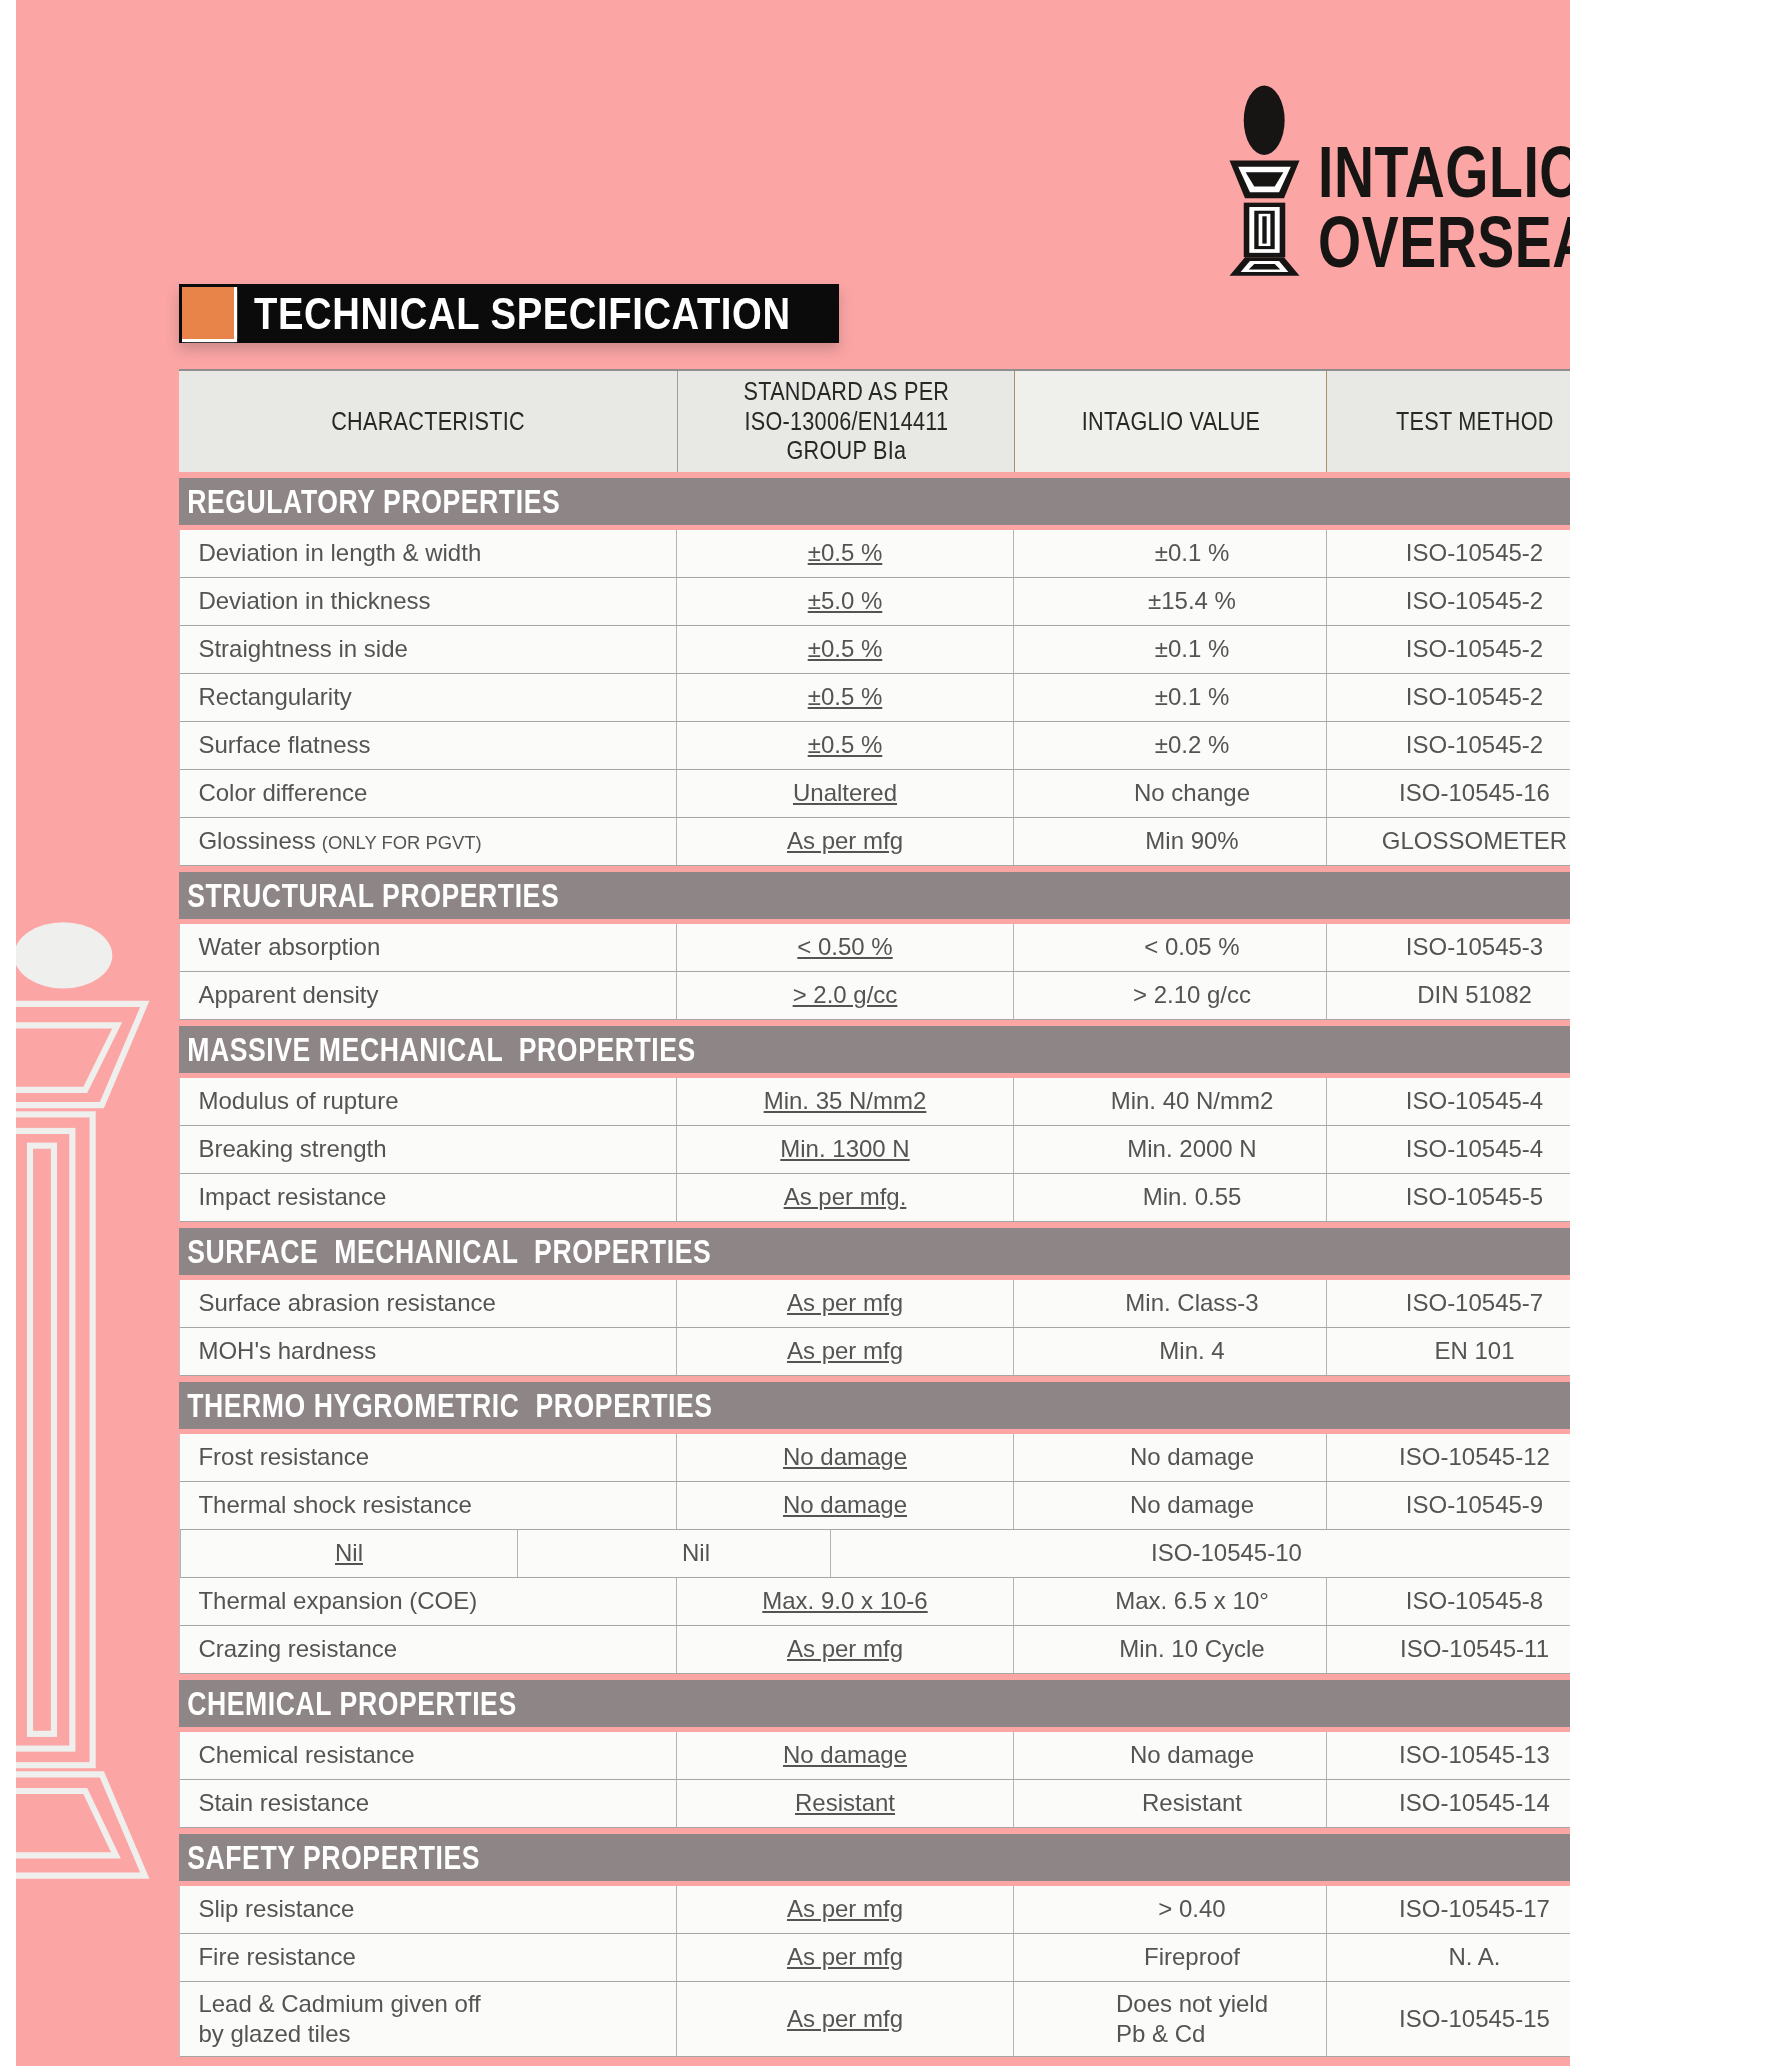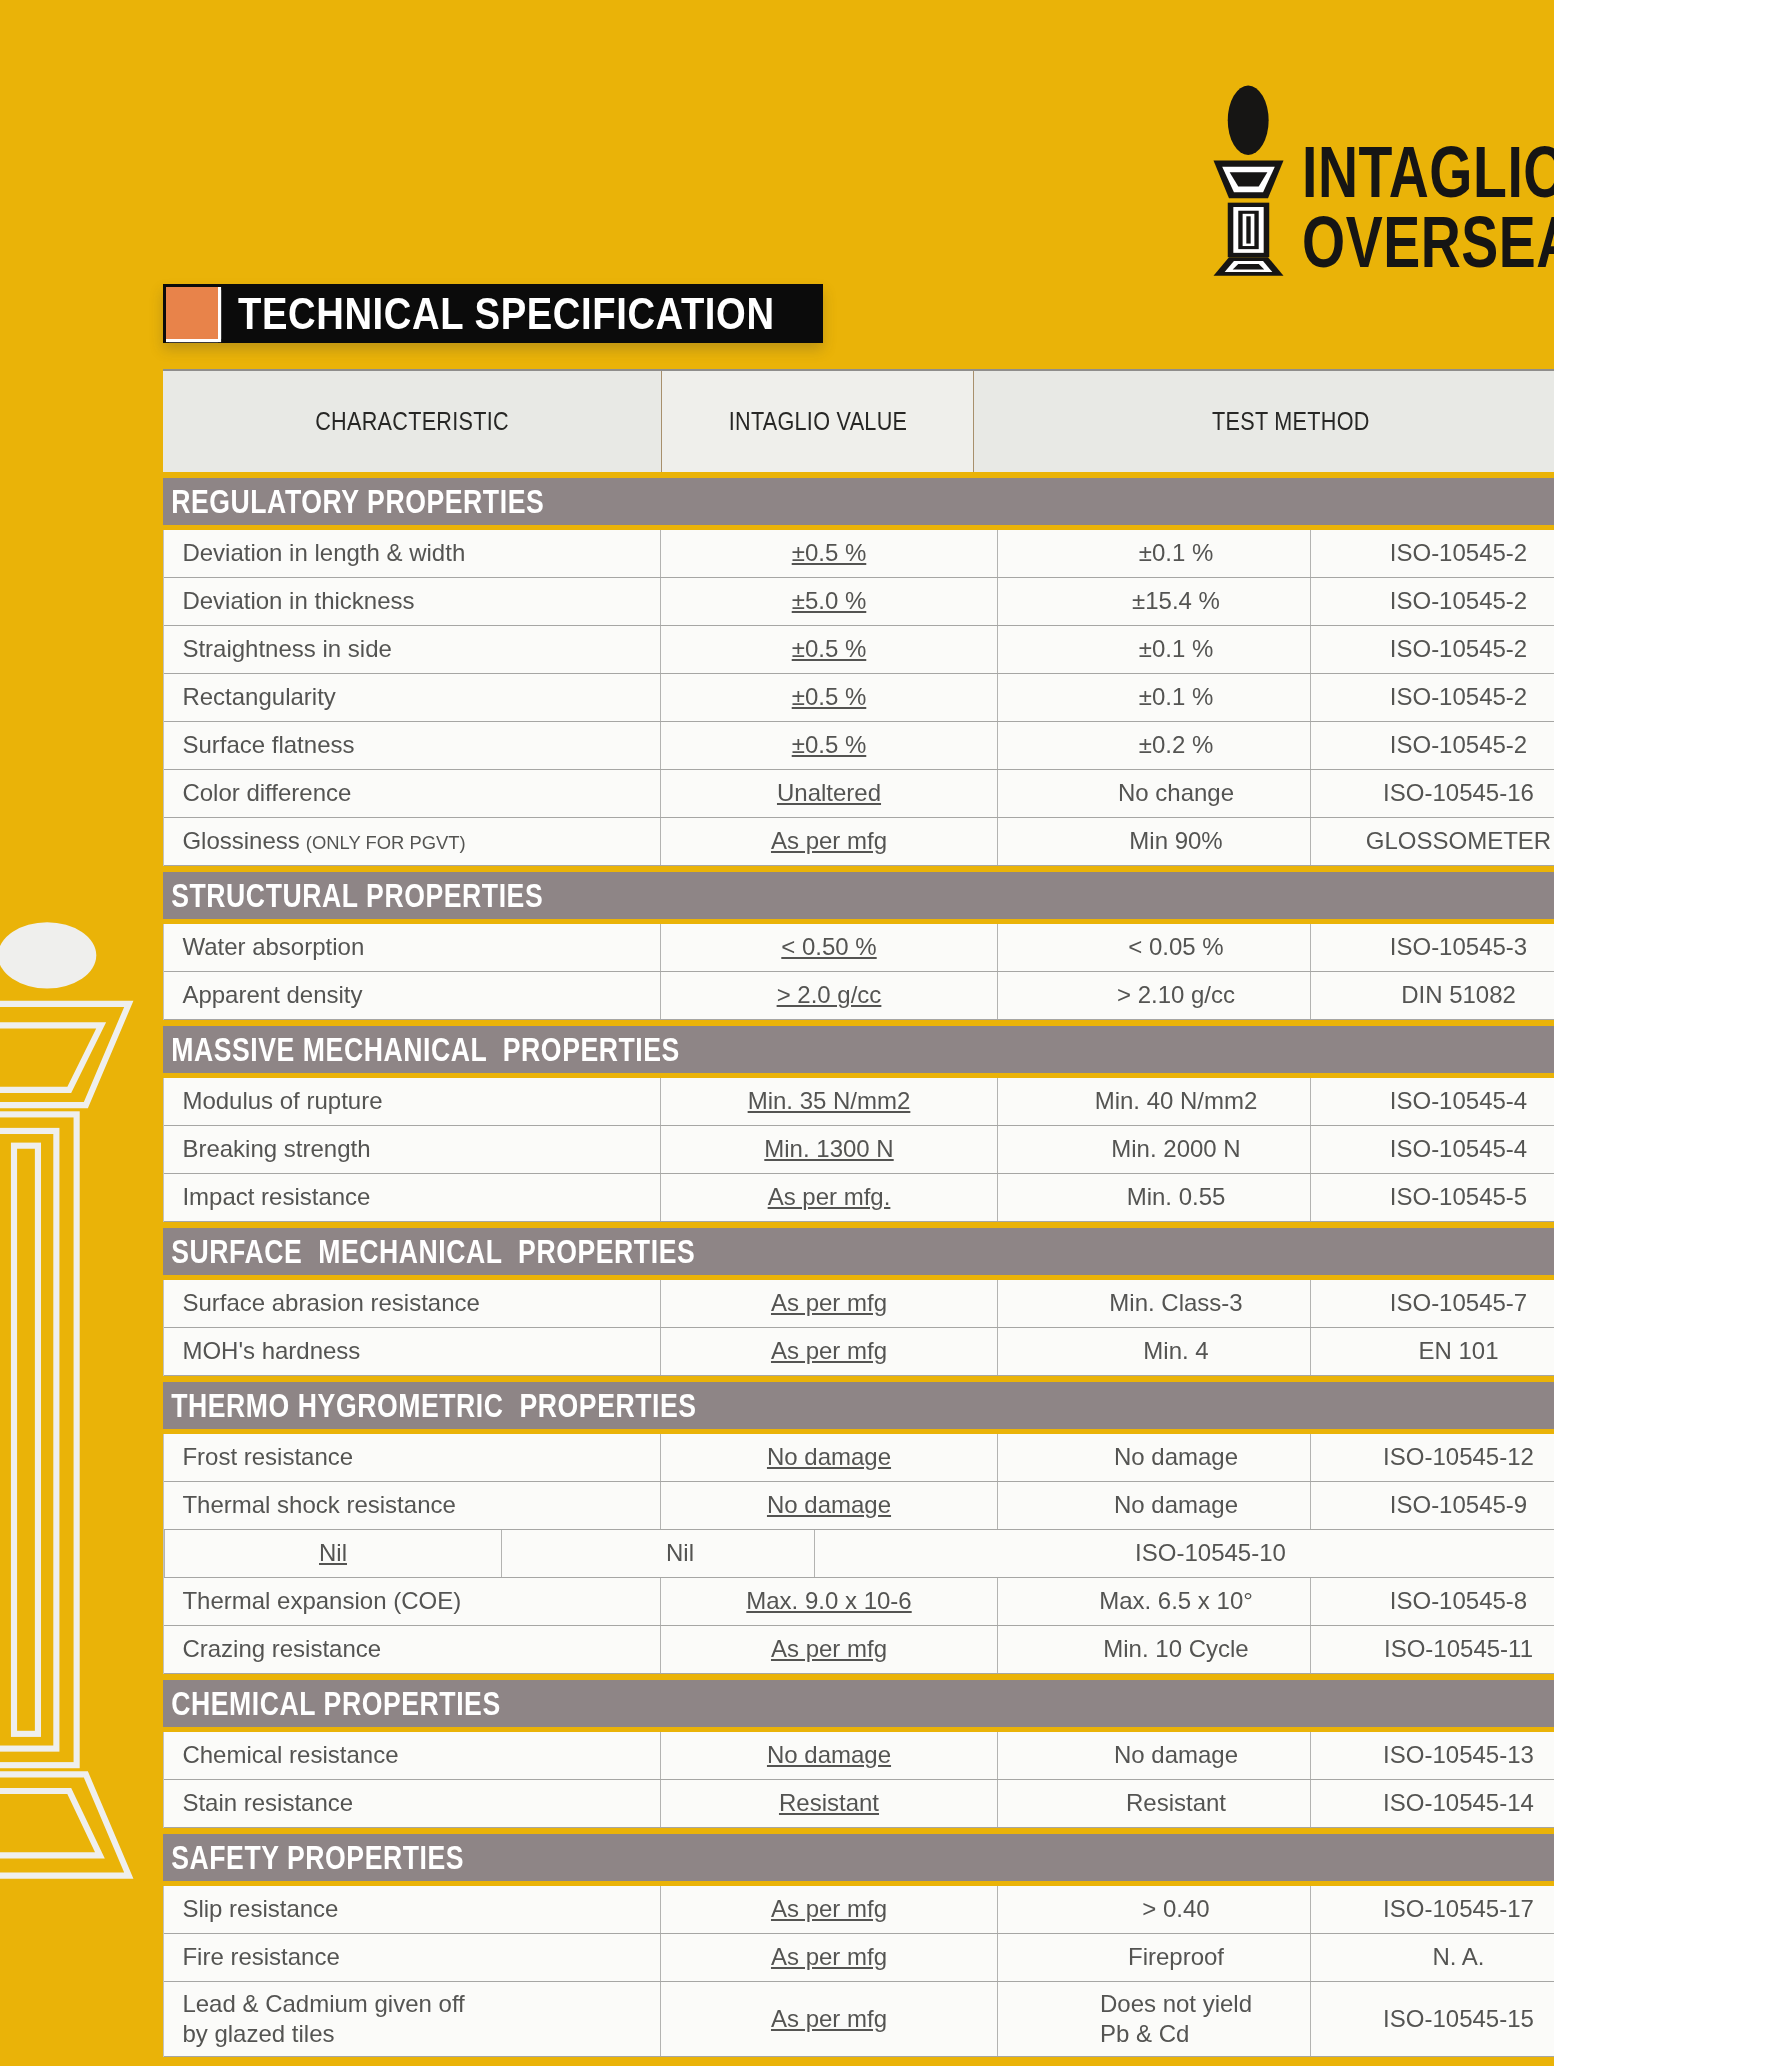--- a/index.html
+++ b/index.html
@@ -1,18 +1,18 @@
 <!DOCTYPE html>
 <html style="--accent: #E8834A; --title-bar: #0B0B0B; --section: #8E8586;font-size:9.8px"><head>
 <meta charset="utf-8">
 <style>
   html,body { margin:0; padding:0; background:#ffffff; }
   .page {
-    position:relative; width:1554px; height:2066px; background:#eab308;
-    overflow:hidden; font-family:"Liberation Sans","DejaVu Sans",sans-serif;
+    position:relative; width:1554px; height:2066px; background:#fca5a5;
+    overflow:hidden; font-family:"Liberation Sans","DejaVu Sans",sans-serif;margin-left:16px;
   }
 
   
   .watermark { position:absolute; left:-83px; top:902px; pointer-events:none; }
 
   
   .logo { position:absolute; left:1209px; top:85px; width:412px; height:197px; }
   .logo-col { position:absolute; left:0; top:0; width:79px; height:192px; }
   .logo-text {
     position:absolute; left:93px; top:53px; color:#161514; font-weight:800;
@@ -125,20 +125,25 @@
   <div class="title-bar">
     <div class="title-accent"></div>
     <span class="title-text">TECHNICAL SPECIFICATION</span>
   </div>
 
   <div class="spec-table">
     <div class="thead">
       <div class="th c1">
         <span class="cond">CHARACTERISTIC</span>
       </div>
+      <div class="th c2">
+        <span class="cond multiline">STANDARD AS PER
+ISO-13006/EN14411
+GROUP BIa</span>
+      </div>
       <div class="th c3">
         <span class="cond">INTAGLIO VALUE</span>
       </div>
       <div class="th c4">
         <span class="cond">TEST METHOD</span>
       </div>
     </div>
     <div class="sections">
         <div class="section-bar">
           <span class="bar-text">REGULATORY PROPERTIES</span>

